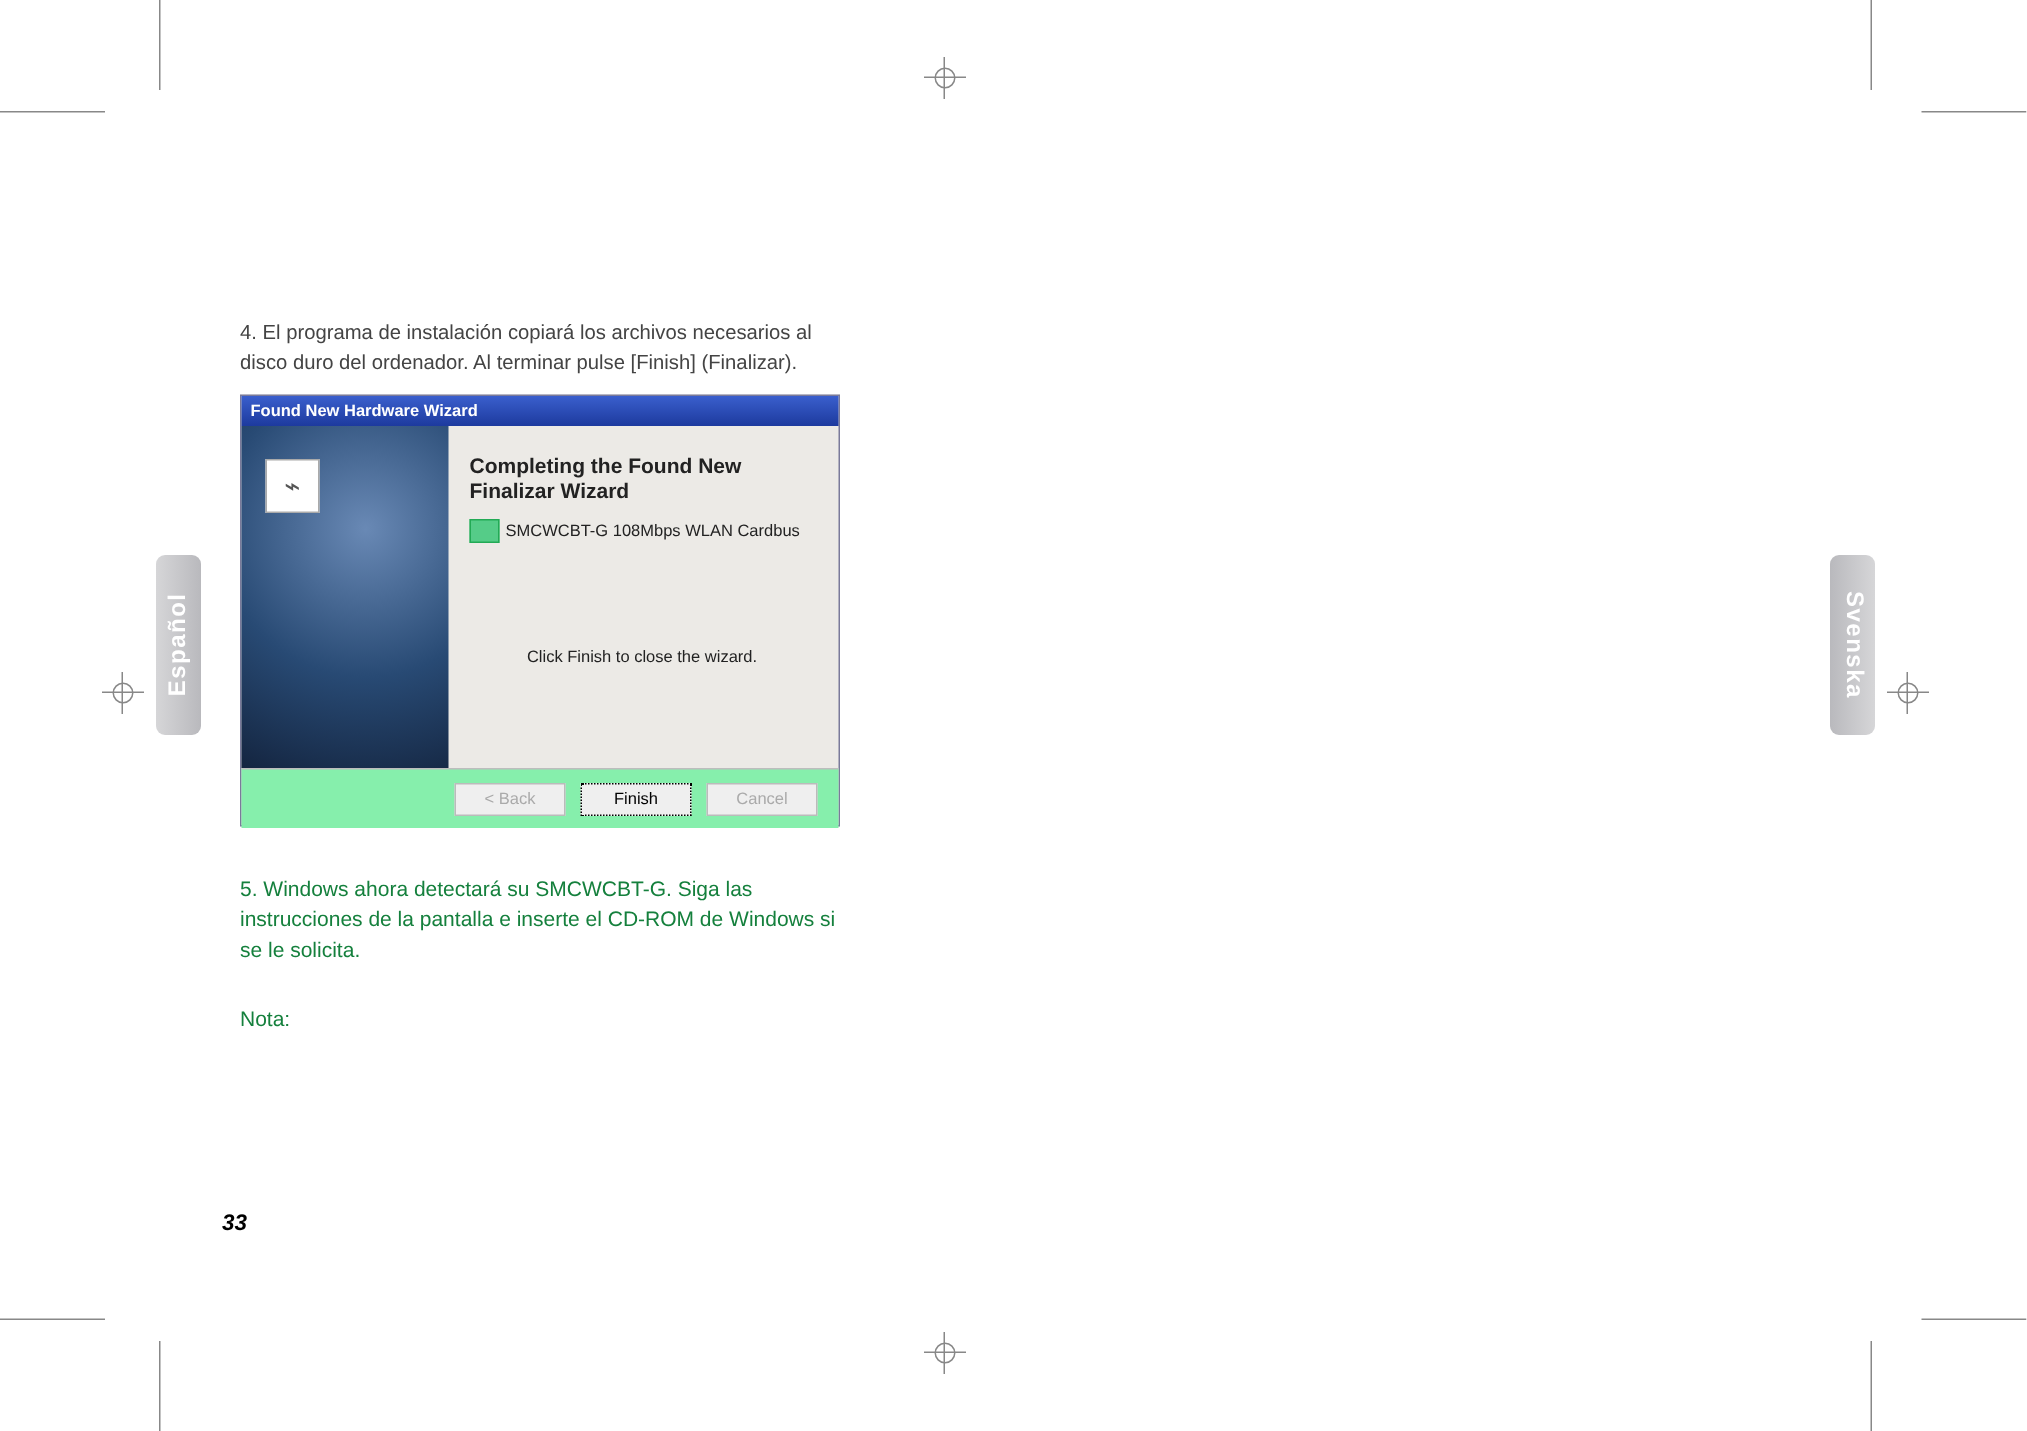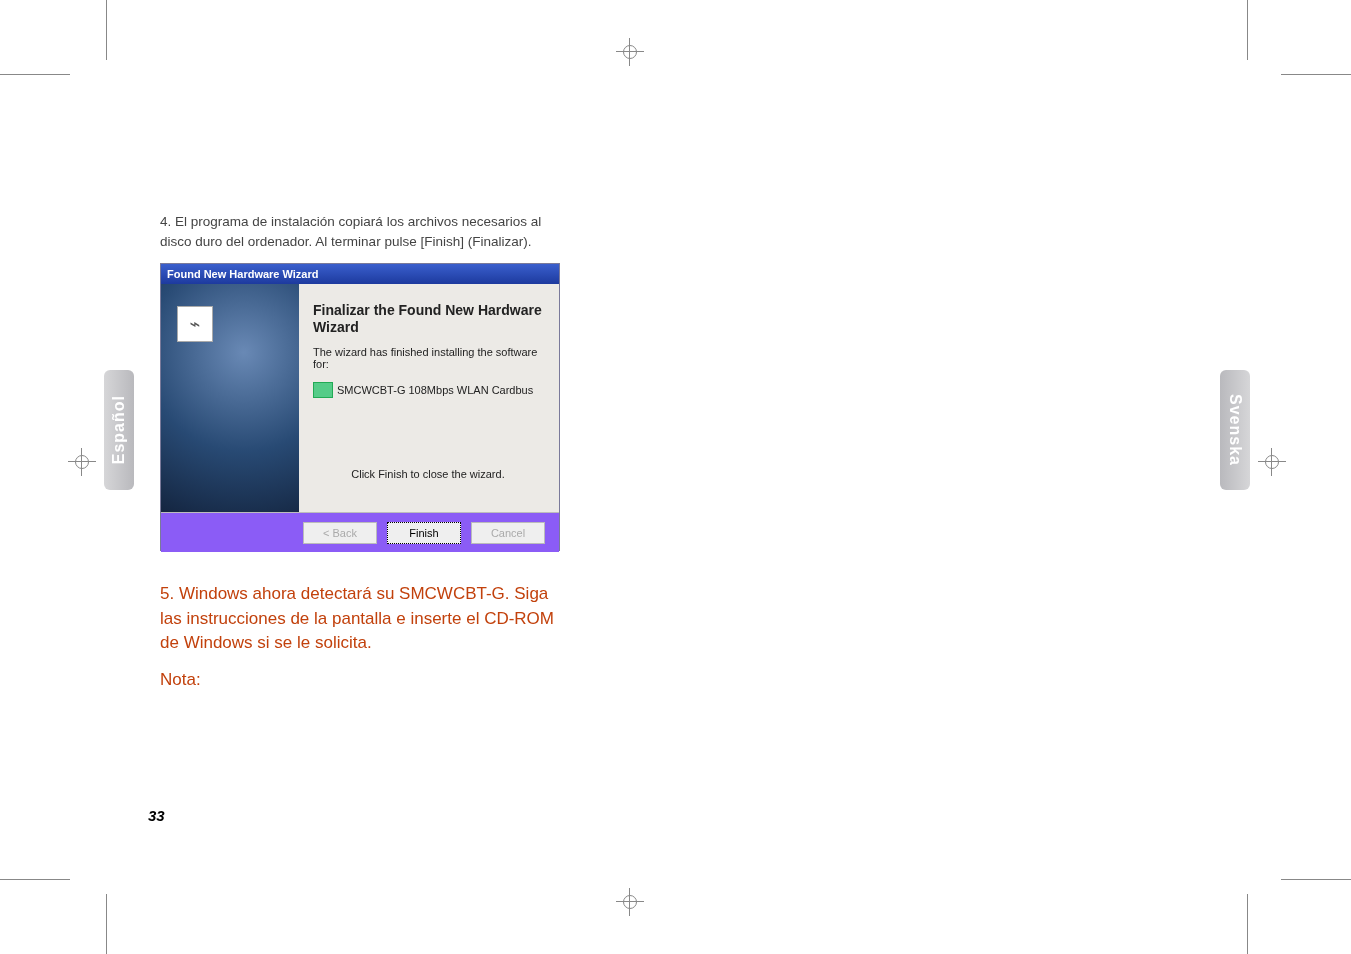--- a/index.html
+++ b/index.html
@@ -68,21 +68,21 @@
     background:#fff; border:1px solid #aaa; display:flex; align-items:center; justify-content:center;
     font-size:18px; color:#555;
   }
   .wiz .main { flex:1; padding:18px 16px 8px 14px; font-size:11px; color:#222; }
   .wiz .main .h { font-weight:bold; font-size:14px; margin-bottom:10px; line-height:1.2; }
   .wiz .main .sub { margin-bottom:12px; }
   .wiz .main .device-row { display:flex; align-items:center; gap:4px; margin-bottom:70px; }
   .wiz .main .device-row .ic { width:20px; height:16px; background:#5c8; border:1px solid #2a5; }
   .wiz .main .hint { margin-top:6px;text-align:center; }
   .wiz .btnbar {
-    height:40px; border-top:1px solid #bdbdbd; background:#8b5cf6;
+    height:40px; border-top:1px solid #bdbdbd; background:#86efac;
     display:flex; align-items:center; justify-content:flex-end; gap:10px; padding-right:14px;
   }
   .wiz .btnbar .btn {
     width:74px; height:22px; font-size:11px; border:1px solid #888; background:#efefef;
     display:flex; align-items:center; justify-content:center; color:#555;
   }
   .wiz .btnbar .btn.disabled { color:#aaa; border-color:#bbb; }
   .wiz .btnbar .btn.primary { border:1px dotted #000; background:#efefef; color:#000; }
 
   .page-num { position:absolute; bottom:130px; font-style:italic; font-weight:bold; font-size:15px; color:#000000; }
@@ -124,39 +124,38 @@
     <div class="step">4. El programa de instalación copiará los archivos necesarios al disco duro del ordenador. Al terminar pulse [Finish] (Finalizar).</div>
   </div>
 
   <div class="wiz">
     <div class="titlebar">Found New Hardware Wizard</div>
     <div class="content">
       <div class="side">
         <div class="chip">⌁</div>
       </div>
       <div class="main">
-        <div class="h">Finalizar the Found New Hardware Wizard</div>
-        <div class="sub">The wizard has finished installing the software for:</div>
+        <div class="h">Completing the Found New Finalizar Wizard</div>
         <div class="device-row">
           <div class="ic"></div>
           <div>SMCWCBT-G 108Mbps WLAN Cardbus</div>
         </div>
         <div class="hint">Click Finish to close the wizard.</div>
       </div>
     </div>
     <div class="btnbar">
       <div class="btn disabled">&lt; Back</div>
       <div class="btn primary">Finish</div>
       <div class="btn disabled">Cancel</div>
     </div>
   </div>
 
-  <div style="position:absolute; left:160px; top:582px; width:400px; font-size:17px; line-height:1.45; color:#c2410c;">
+  <div style="position:absolute; left:160px; top:582px; width:400px; font-size:14px; line-height:1.45; color:#15803d;">
     <div>5. Windows ahora detectará su SMCWCBT-G. Siga las instrucciones de la pantalla e inserte el CD-ROM de Windows si se le solicita.</div>
-    <div class="note-block" style="margin-top:12px; display:flex; gap:6px;">
+    <div class="note-block" style="margin-top:26px; display:flex; gap:6px;">
       <div style="width:42px;"><span class="label">Nota:</span></div>
     </div>
   </div>
 
   <div class="page-num left">33</div>
 </div>
 
 <div class="page page-right">
   
   

